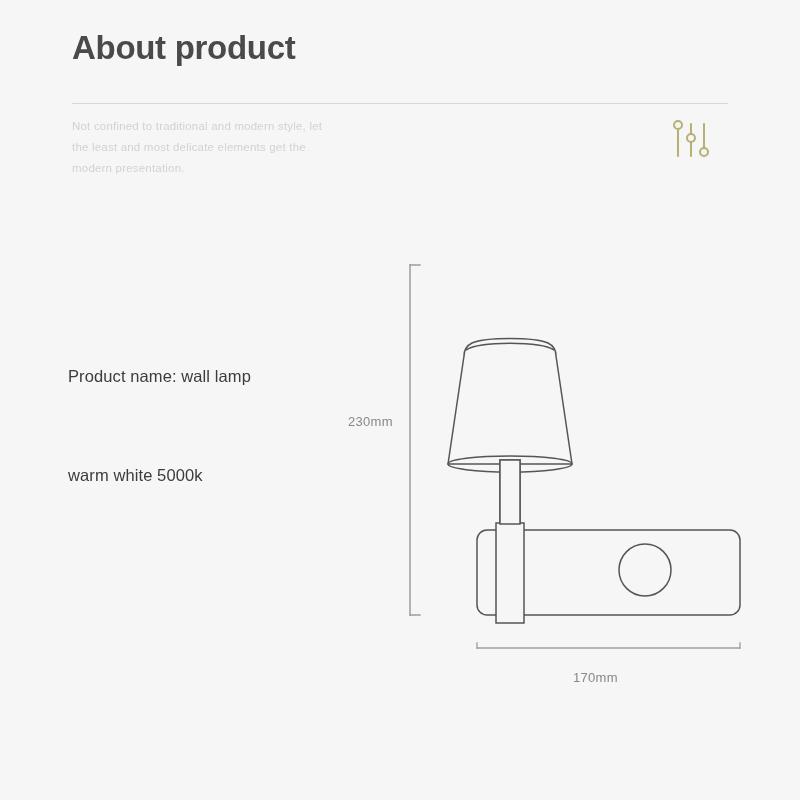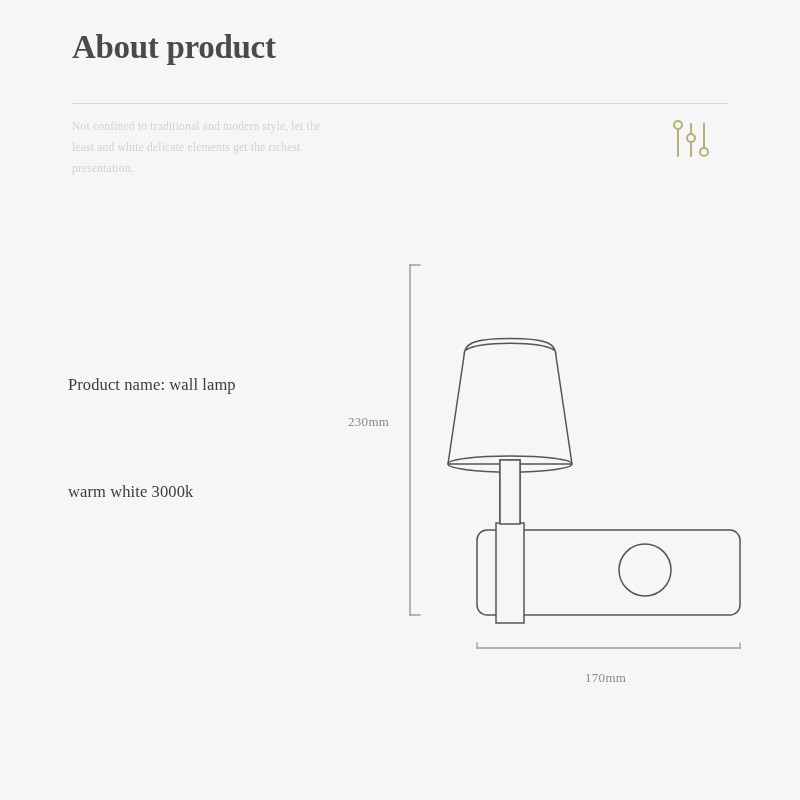--- a/index.html
+++ b/index.html
@@ -15,21 +15,20 @@
     overflow: hidden;
     position: relative;
     -webkit-font-smoothing: antialiased;
   }
 
   .page {
     position: absolute;
     inset: 0;
     width: 800px;
     height: 800px;
-    font-family: Liberation Serif, serif;
   }
 
   
   .page-title {
     position: absolute;
     left: 72px;
     top: 28px;
     font-size: 33px;
     font-weight: bold;
     color: #4a4a4a;
@@ -72,21 +71,21 @@
     left: 68px;
     top: 228px;
     width: 300px;
     color: #3c3c3c;
     font-size: 16.5px;
     line-height: 33px;
     letter-spacing: 0.1px;
     white-space: pre-wrap;
   }
   .spec-group { margin: 0; }
-  .spec-line { display: block; margin-top: 8px; }
+  .spec-line { display: block; }
 
   
   .drawing {
     position: absolute;
     left: 340px;
     top: 240px;
     width: 440px;
     height: 460px;
   }
 
@@ -95,52 +94,52 @@
     color: #888888;
     font-size: 13px;
     letter-spacing: 0.3px;
     text-align: center;
   }
   .dim-label.height-label {
     left: 348px;
     top: 414px;
   }
   .dim-label.width-label {
-    left: 585px;
+    left: 573px;
     top: 670px;
   }
 </style>
 </head>
 <body>
 
 <div class="page">
 
   <div class="page-title">About product</div>
 
   <div class="header-rule"></div>
 
-  <div class="subtitle">Not confined to traditional and modern style, let the least and white delicate elements get the richest presentation.</div>
+  <div class="subtitle">Not confined to traditional and modern style, let the least and most delicate elements get the modern presentation.</div>
 
   <div class="sliders-icon">
     <svg viewBox="0 0 42 44" width="42" height="44" aria-hidden="true">
       <g stroke="#b6b173" stroke-width="2" fill="none" stroke-linecap="round">
         <line x1="7" y1="10" x2="7" y2="38"></line>
         <line x1="20" y1="6" x2="20" y2="38"></line>
         <line x1="33" y1="6" x2="33" y2="32"></line>
         <circle cx="7" cy="7" r="4" fill="#f6f6f6"></circle>
         <circle cx="20" cy="20" r="4" fill="#f6f6f6"></circle>
         <circle cx="33" cy="34" r="4" fill="#f6f6f6"></circle>
       </g>
     </svg>
   </div>
 
   <div class="specs">
     <div class="spec-group">
       <span class="spec-line">Product name: wall lamp</span>
-      <span class="spec-line">warm white 3000k</span>
+      <span class="spec-line">warm white 5000k</span>
     </div>
 
     
 
     
 
     
 
     
   </div>

